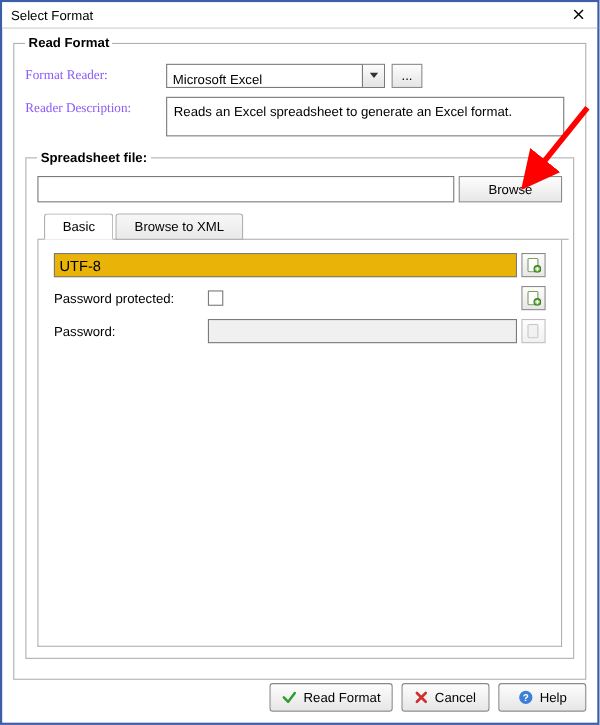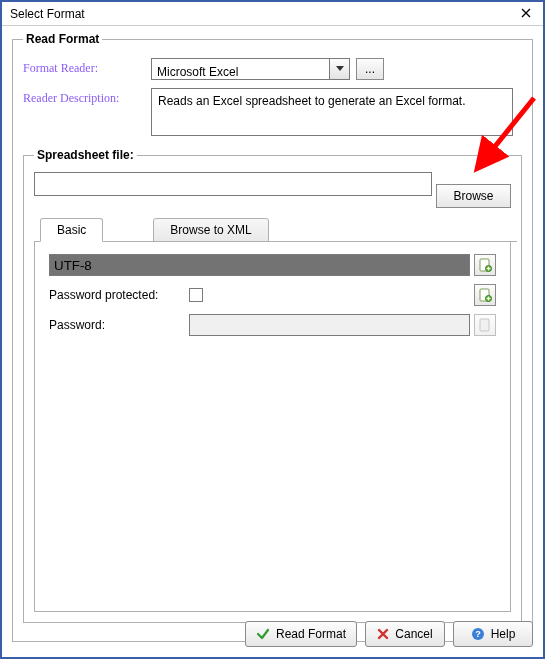--- a/index.html
+++ b/index.html
@@ -91,61 +91,60 @@
     cursor: pointer;
     font-size: 12px;
     padding: 0 4px;
   }
   .desc-box {
     border: 1px solid #7a7a7a;
     background: #fff;
     padding: 4px 6px;
     line-height: 1.35;
     width: 362px;
-    height: 48px;
+    height: 36px;
     overflow: hidden;
   }
   .file-row {
     display: flex;
     margin-top: 4px;
     margin-bottom: 2px;
   }
   .file-input {
     flex: 1;
     height: 24px;
     border: 1px solid #7a7a7a;
     background: #fff;
     padding: 2px 4px;
   }
   .browse-btn {
-    width: 75px;
+    width: 94px;
     height: 24px;
     border: 1px solid #8a8a8a;
     border-left: 1px solid #8a8a8a;
     background: linear-gradient(#fdfdfd, #e7e7e7);
     margin-left: 4px;
     cursor: pointer;
-    display: flex; align-items: center; justify-content: center; margin-top: 12px;
+    display: flex; align-items: center; justify-content: center;
   }
   
   .tabpanel {
     border: 1px solid #b0b0b0;
     border-top: none;
     margin-top: 0;
     position: relative;
     height: 370px;
     padding: 12px 14px;
   }
   .tabstrip {
     display: flex;
     align-items: flex-end;
     height: 24px;
     position: relative;
     margin-left: 6px;
-    gap: 48px;
   }
   .tabstrip::after {
     content: "";
     position: absolute;
     left: -6px; right: -6px; bottom: 0;
     border-bottom: 1px solid #b0b0b0;
     z-index: 0;
   }
   .tab {
     position: relative;
@@ -169,21 +168,21 @@
     align-items: center;
     margin-bottom: 8px;
   }
   .prow .plabel {
     width: 140px; flex: 0 0 140px;
   }
   .pinput {
     flex: 1;
     height: 22px;
     border: 1px solid #7a7a7a;
-    background: #737373;
+    background: #eab308;
     padding: 2px 4px;
   }
   .pinput.disabled {
     background: #f0f0f0;
     color: #888;
   }
   .icon-btn {
     width: 22px; height: 22px;
     margin-left: 4px;
     border: 1px solid #8a8a8a;

